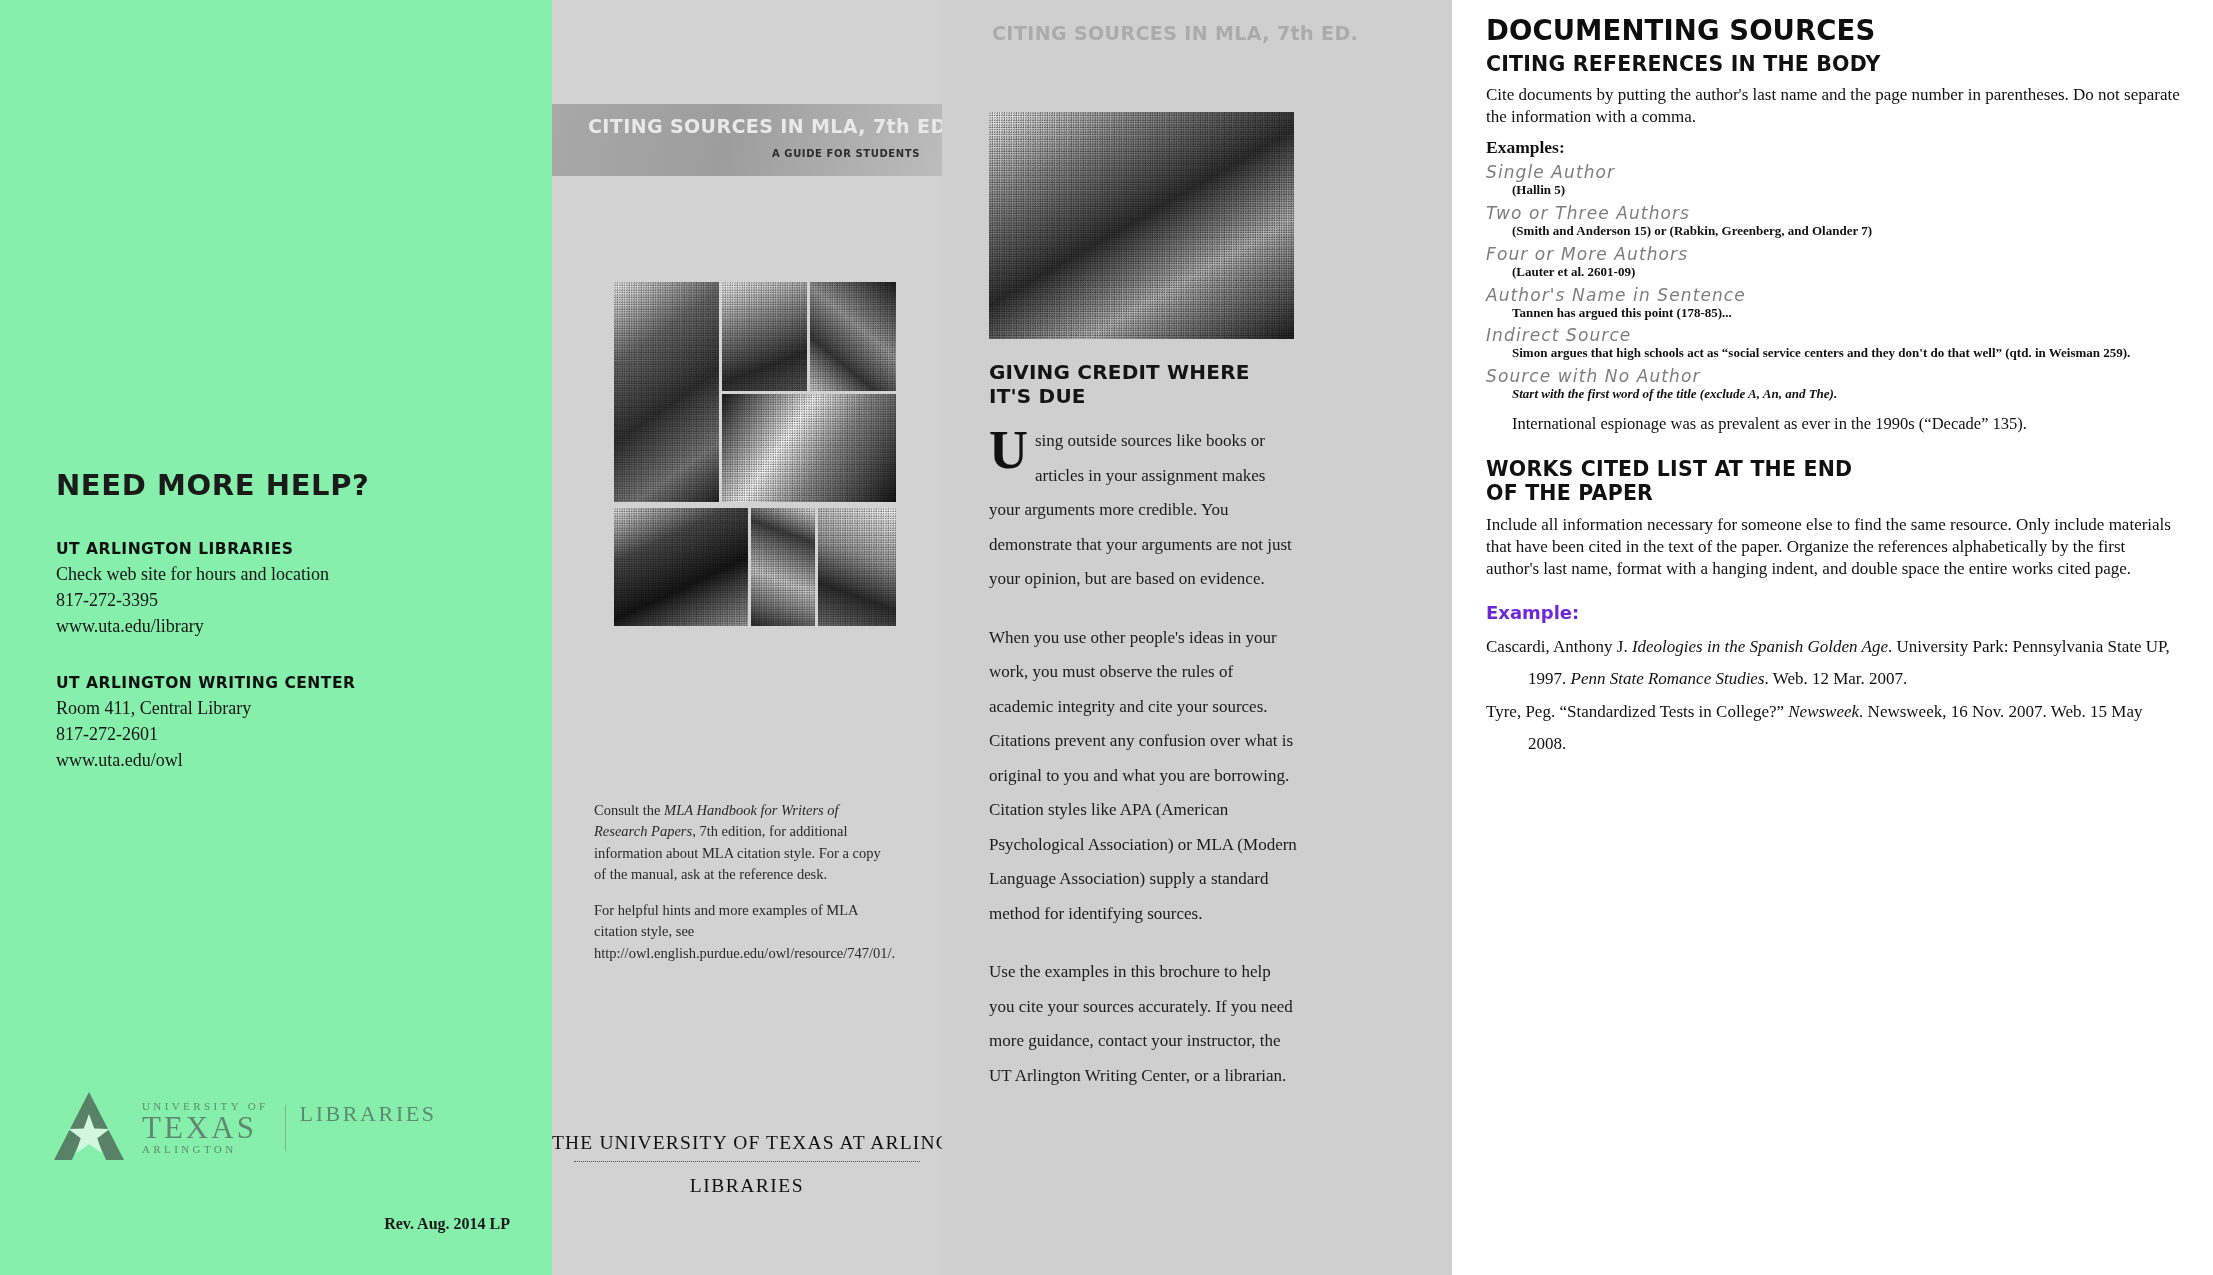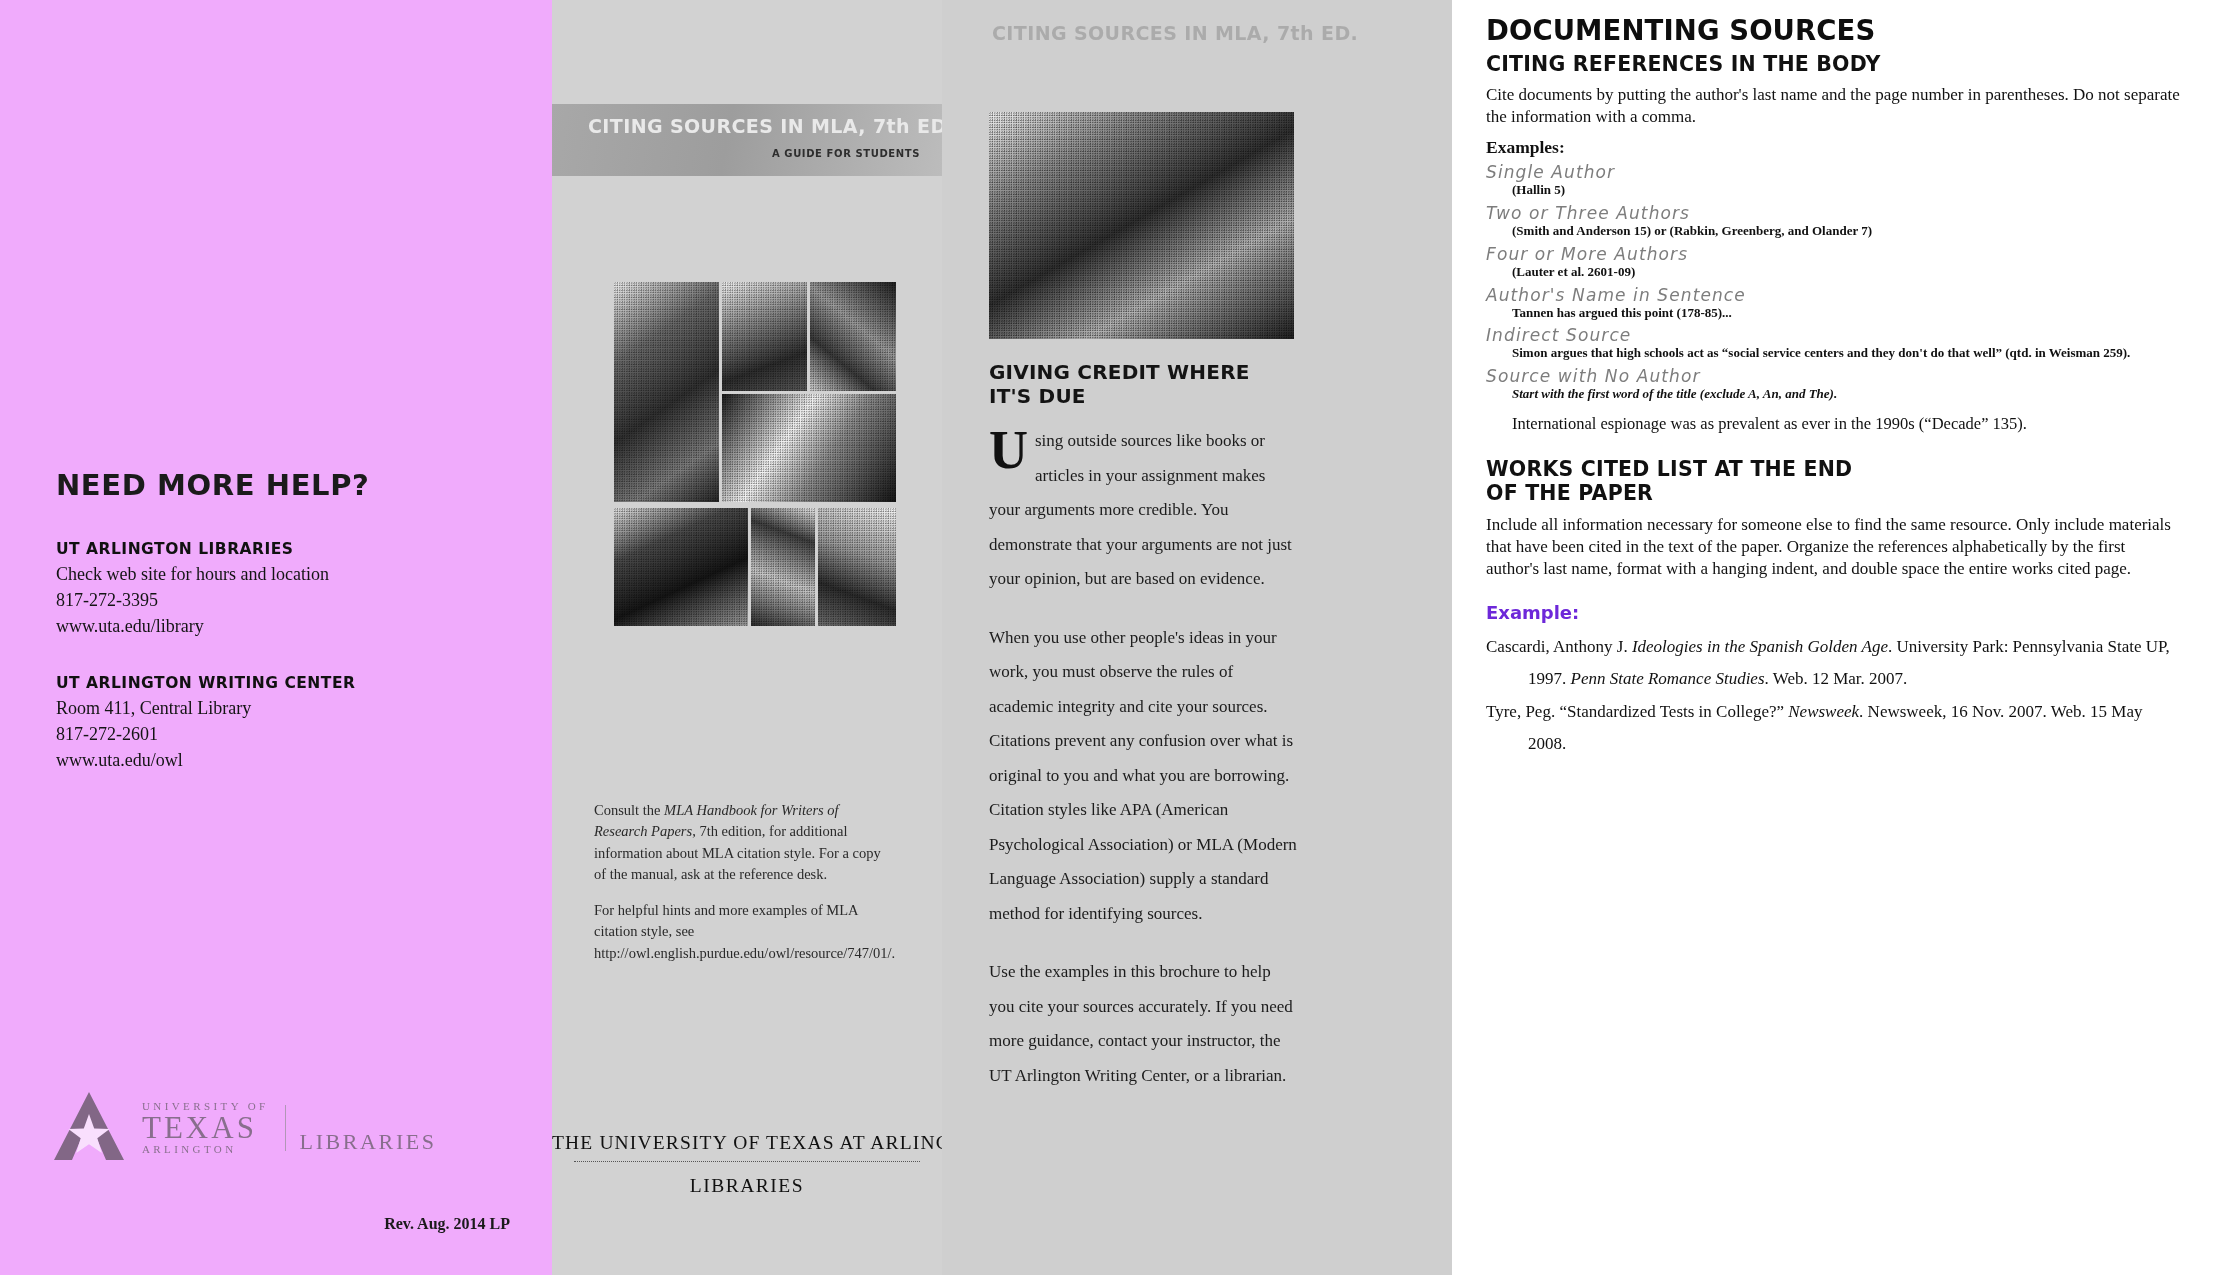--- a/index.html
+++ b/index.html
@@ -21,21 +21,21 @@
     inset: 0;
     display: flex;
     flex-direction: row;
     align-items: stretch;
   }
 
   
   .panel-back {
     width: 552px;
     flex: 0 0 552px;
-    background: #f0abfc;
+    background: #86efac;
     position: relative;
   }
   .back-inner {
     position: absolute;
     left: 56px;
     top: 468px;
     width: 420px;
   }
   .back-title {
     font-family: "DejaVu Sans", sans-serif;
@@ -68,21 +68,21 @@
     width: 460px;
   }
   .logo-row {
     display: flex;
     align-items: center;
     opacity: .62;
   }
   .logo-a { flex: 0 0 auto; margin-right: 14px; }
   .logo-text {
     display: flex;
-    align-items: flex-end;
+    align-items: flex-start;
   }
   .logo-uta {
     font-family: "Liberation Serif", serif;
     color: #4a4a4a;
     line-height: 1;
     padding-right: 16px;
   }
   .logo-uni {
     font-size: 11px;
     letter-spacing: 3.4px;

